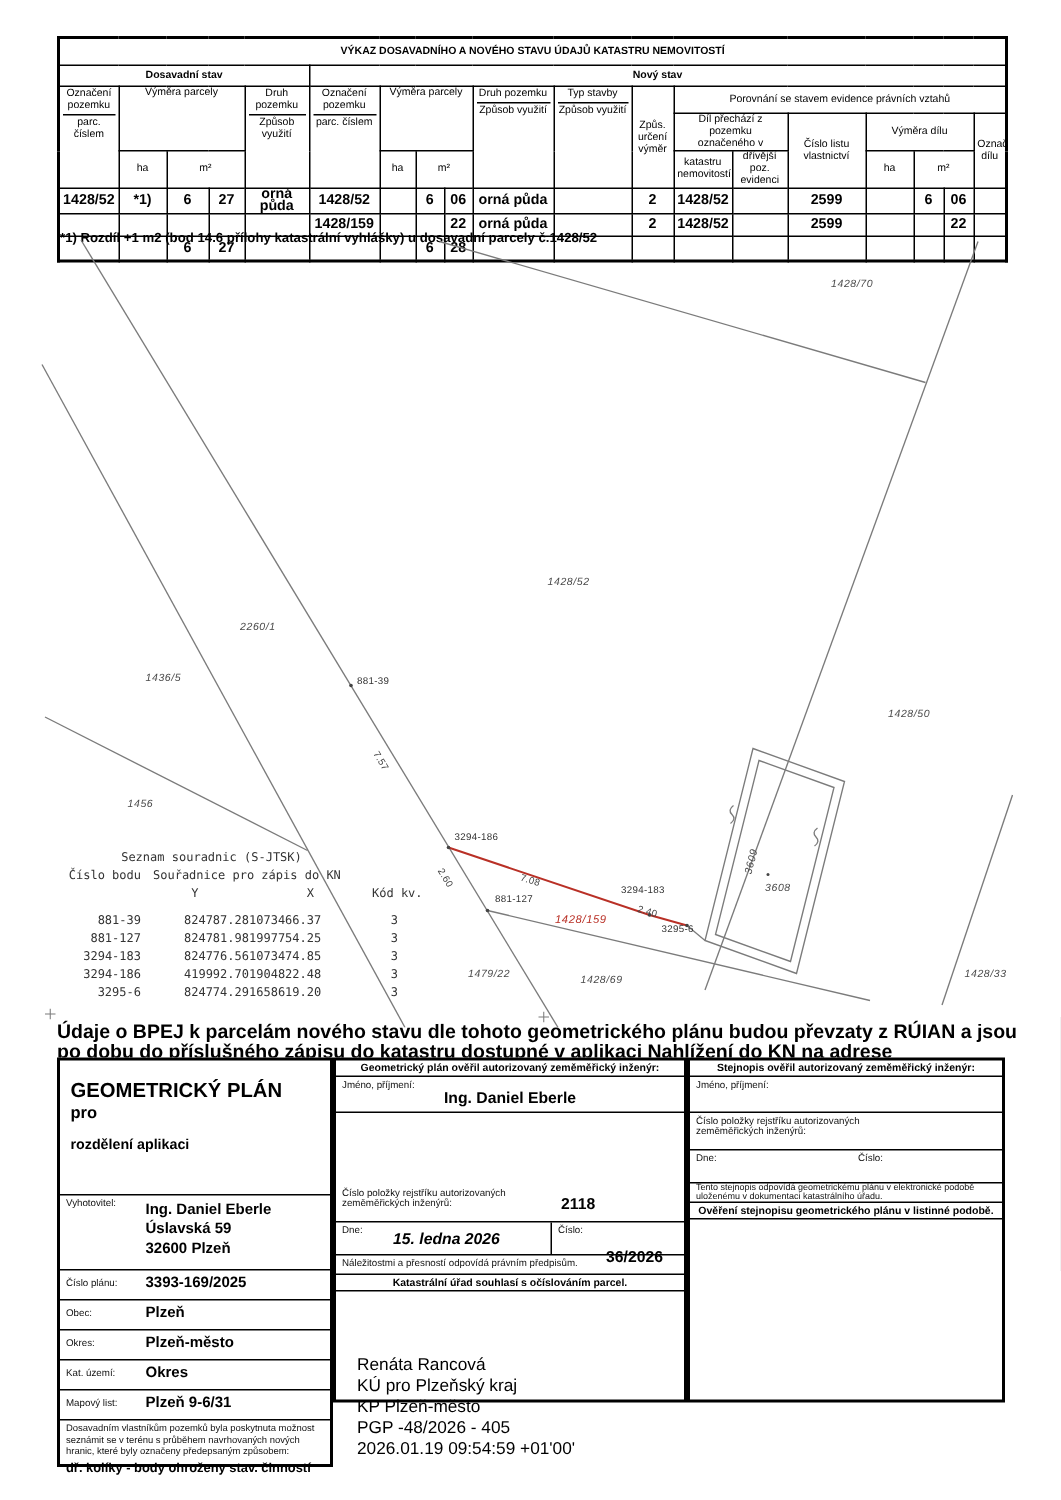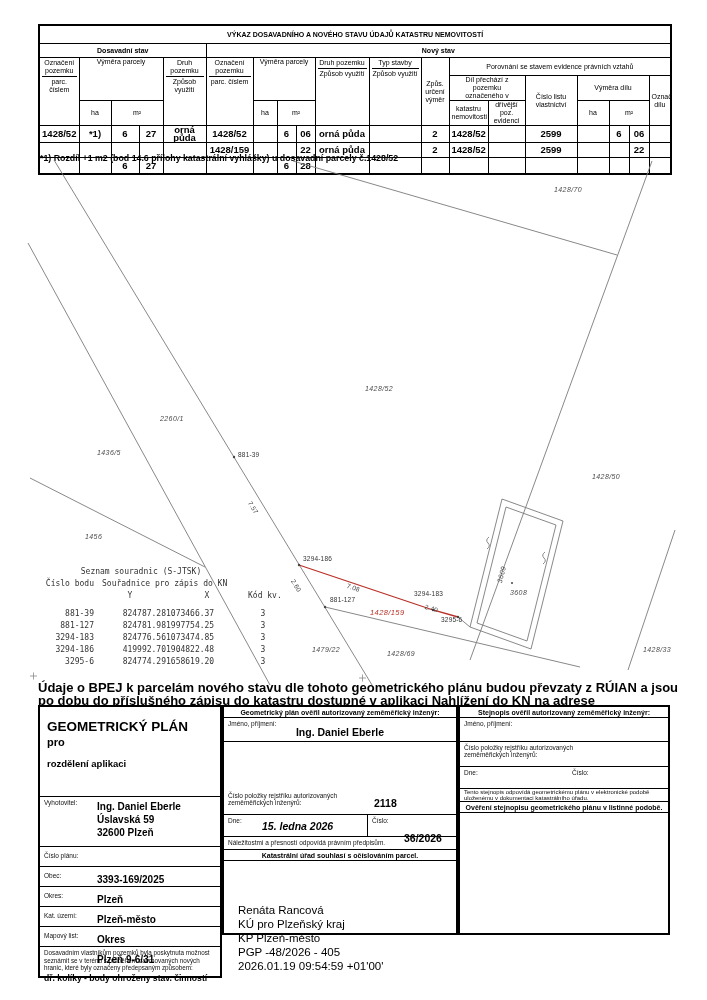--- a/index.html
+++ b/index.html
@@ -59,21 +59,21 @@
   .fr{left:420px;top:0;width:212px;height:230px;}
   .fhead{font-weight:bold;text-align:center;border-bottom:1px solid #000;padding:2px 0 1px 0;font-size:7px;}
   .frow{position:relative;border-bottom:1px solid #000;box-sizing:border-box;}
   .lab{position:absolute;left:4px;top:2px;font-size:6.5px;color:#111;}
   .val{font-weight:bold;font-size:10.5px;}
   .gp-title{font-size:13.5px;font-weight:bold;padding:12px 0 0 7px;}
   .gp-pro{font-size:11px;font-weight:bold;padding:2px 0 0 7px;}
   .gp-purpose{font-size:9.5px;font-weight:bold;padding:10px 0 0 7px;}
   .lrow{position:relative;border-bottom:1px solid #000;box-sizing:border-box;height:20px;}
   .lrow .lab{top:5px;}
-  .lrow .val{position:absolute;left:57px;top:3px;font-size:10px;margin-top:24px;}
+  .lrow .val{position:absolute;left:57px;top:3px;font-size:10px;}
   .prewrap{white-space:pre-line;}
   .smalltxt{font-size:6.3px;line-height:7.5px;color:#111;padding:2px 3px 0 4px;}
   .notebold{font-size:8.6px;font-weight:bold;padding:1px 0 0 4px;white-space:nowrap;}
   .stamp{position:absolute;left:14px;top:150px;font-size:11.5px;line-height:14px;font-weight:400;}
 </style>
 </head>
 <body>
 
 <div class="page">
 

